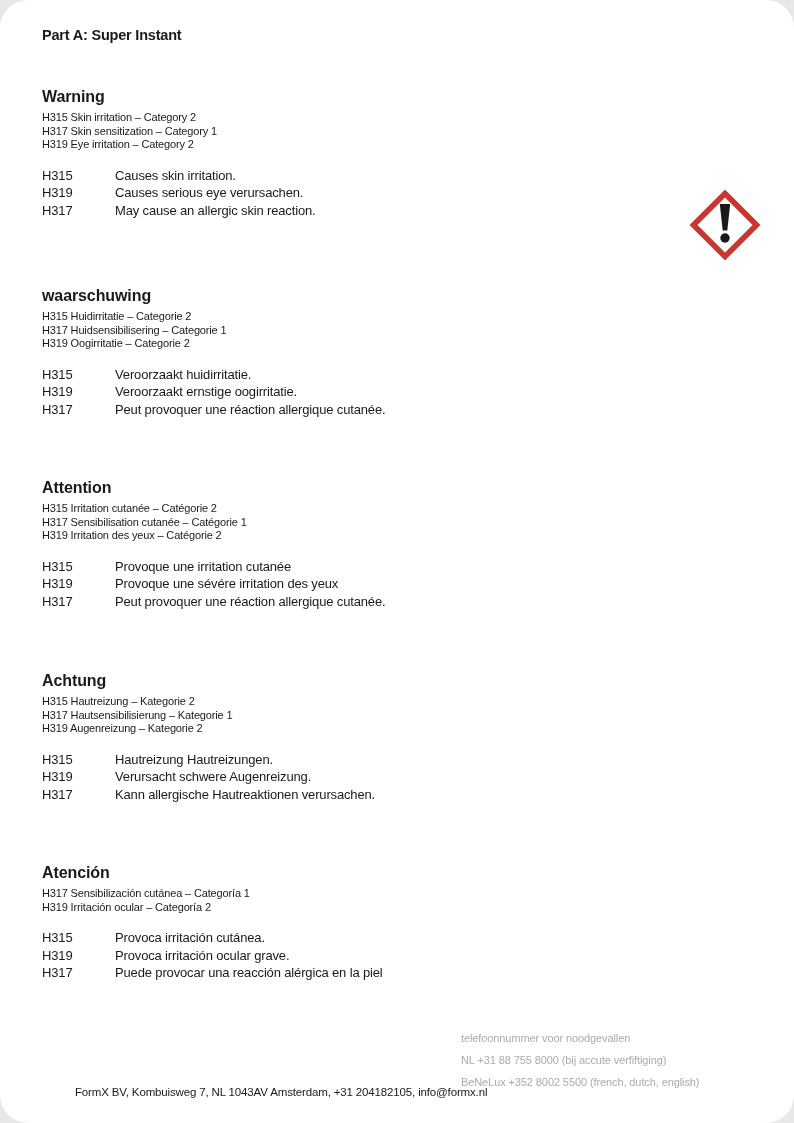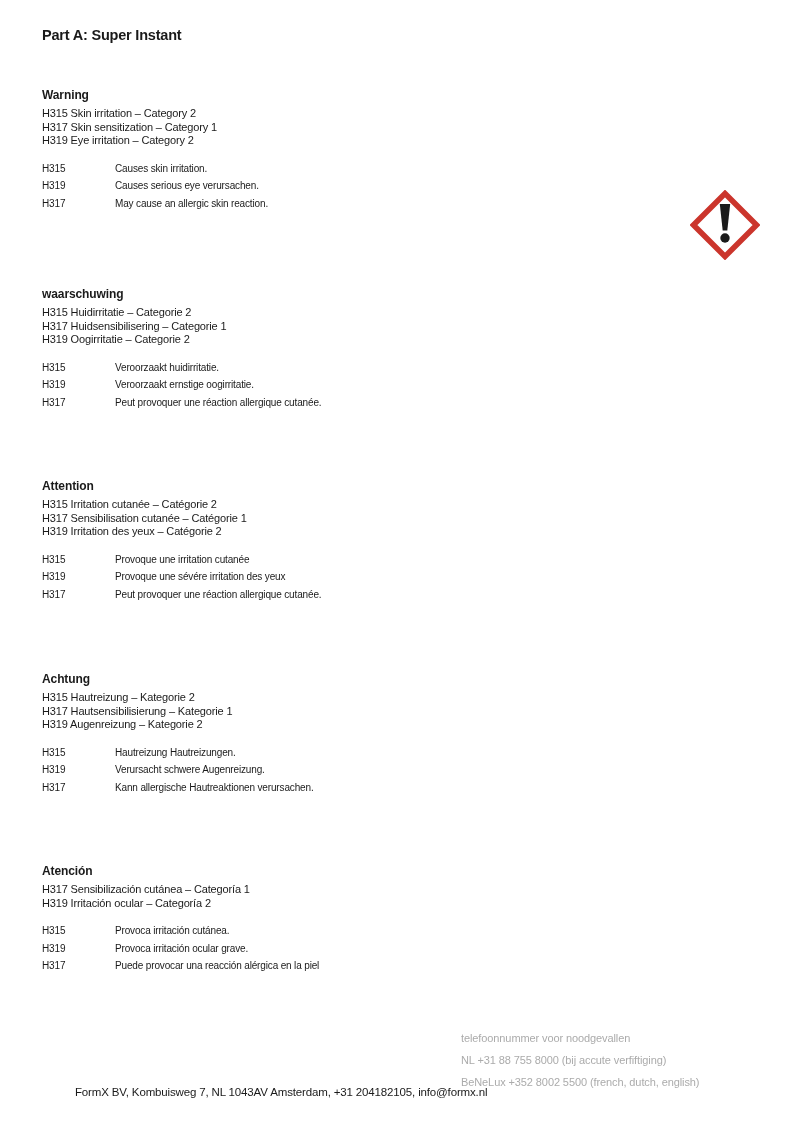--- a/index.html
+++ b/index.html
@@ -5,33 +5,34 @@
   * { margin:0; padding:0; box-sizing:border-box; }
   html,body { background:#e8e8e8; }
   .page {
     position:relative;
     width:794px; height:1123px;
     margin:0 auto;
     background:#ffffff;
     font-family:"Liberation Sans", sans-serif;
     color:#1a1a1a;
     overflow:hidden;
+    border-radius:28px;
   }
   .doc-title {
     position:absolute; left:42px; top:27px;
     font-size:14.5px; font-weight:bold; letter-spacing:-0.2px;
   }
   .hazard-section { position:absolute; left:42px; width:600px; }
   .hazard-section h2 {
-    font-size:12px; font-weight:bold; letter-spacing:-0.1px;
+    font-size:16px; font-weight:bold; letter-spacing:-0.1px;
     margin:0 0 5px 0;
   }
   .cls-line { font-size:11px; line-height:13.6px; letter-spacing:-0.15px; }
   .stmts { margin-top:15px; }
-  .stmt-row { display:flex; align-items:flex-start; height:17.4px; font-size:10px; letter-spacing:-0.15px; }
+  .stmt-row { display:flex; align-items:center; height:17.4px; font-size:13px; letter-spacing:-0.15px; }
   .stmt-code { width:73px; flex-shrink:0; }
   .pictogram { position:absolute; left:690px; top:190px; width:70px; height:70px; }
   .footer-emergency {
     position:absolute; left:461px; top:1027px;
     color:#ababab; font-size:11px; line-height:22px; letter-spacing:-0.1px;
   }
   .footer-address {
     position:absolute; left:42px; top:1086px;
     font-size:11.5px; letter-spacing:-0.15px;margin-left:33px;
   }

